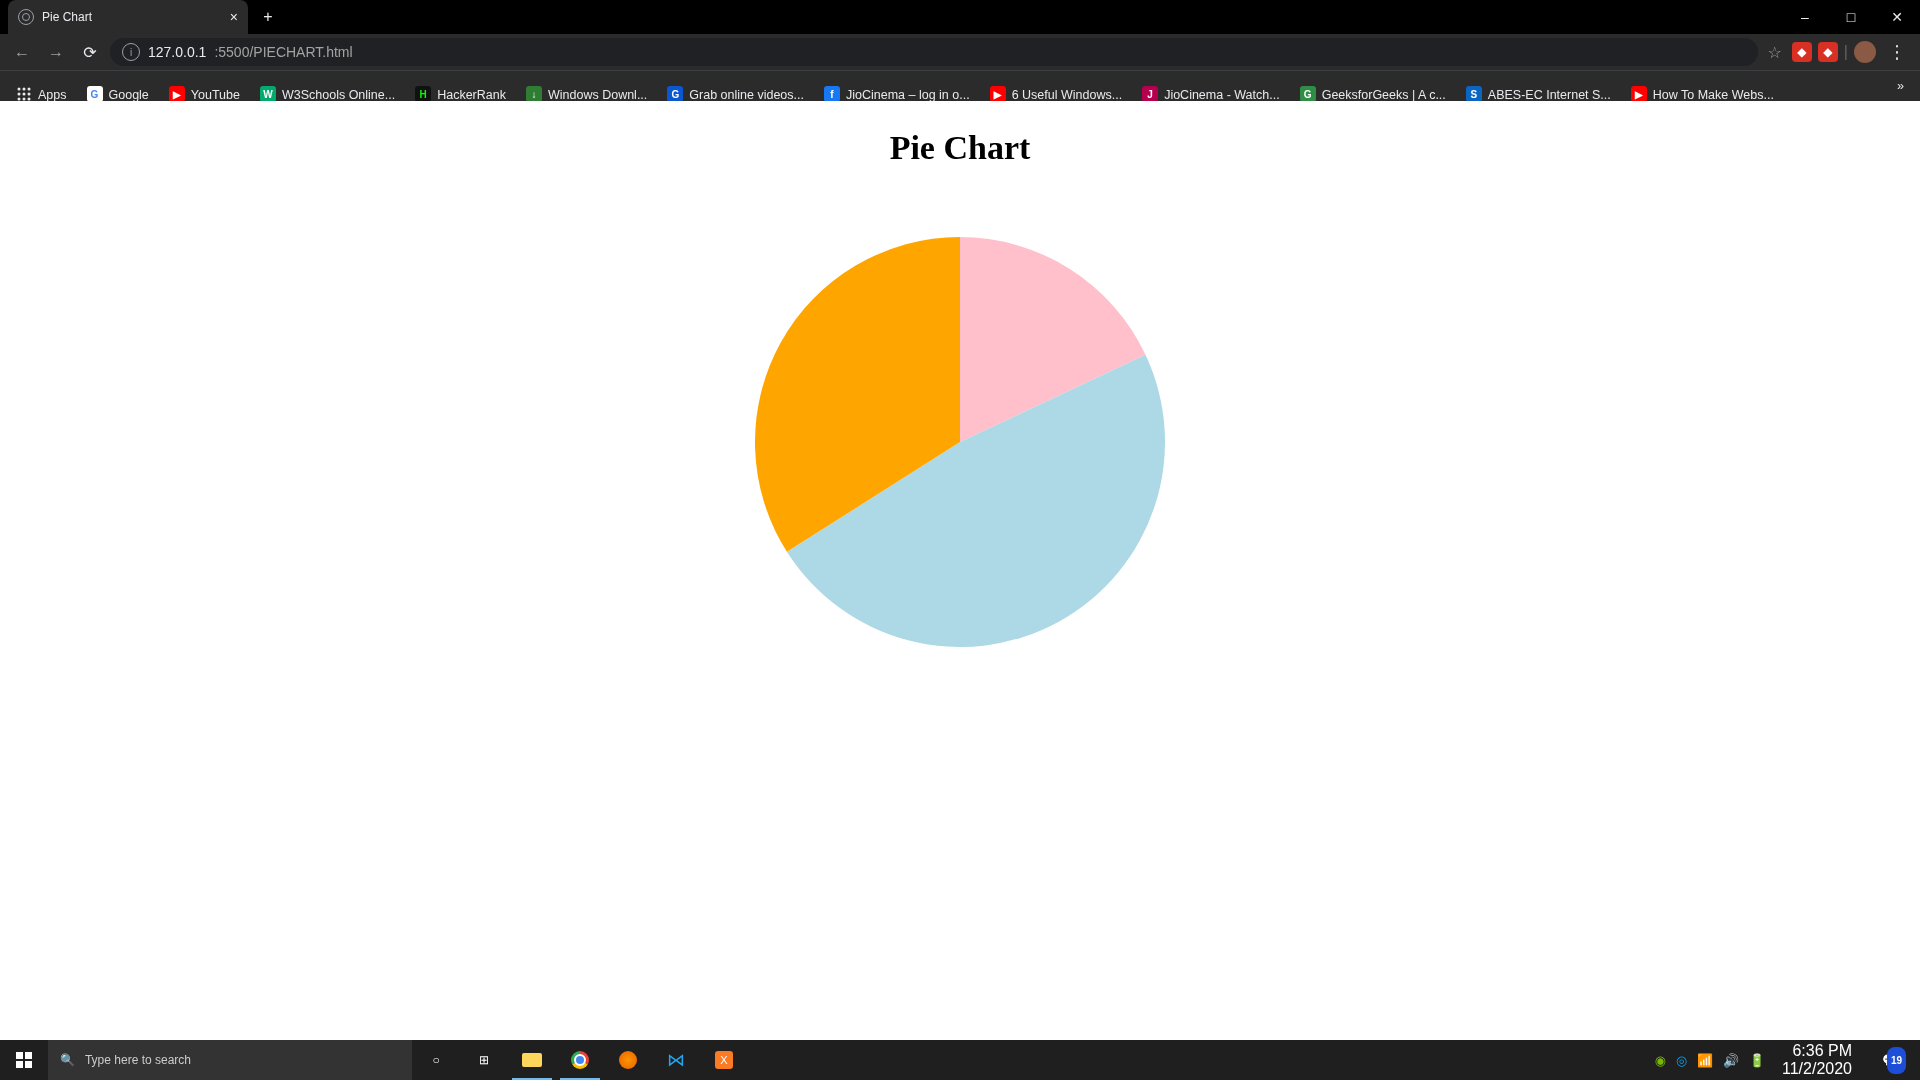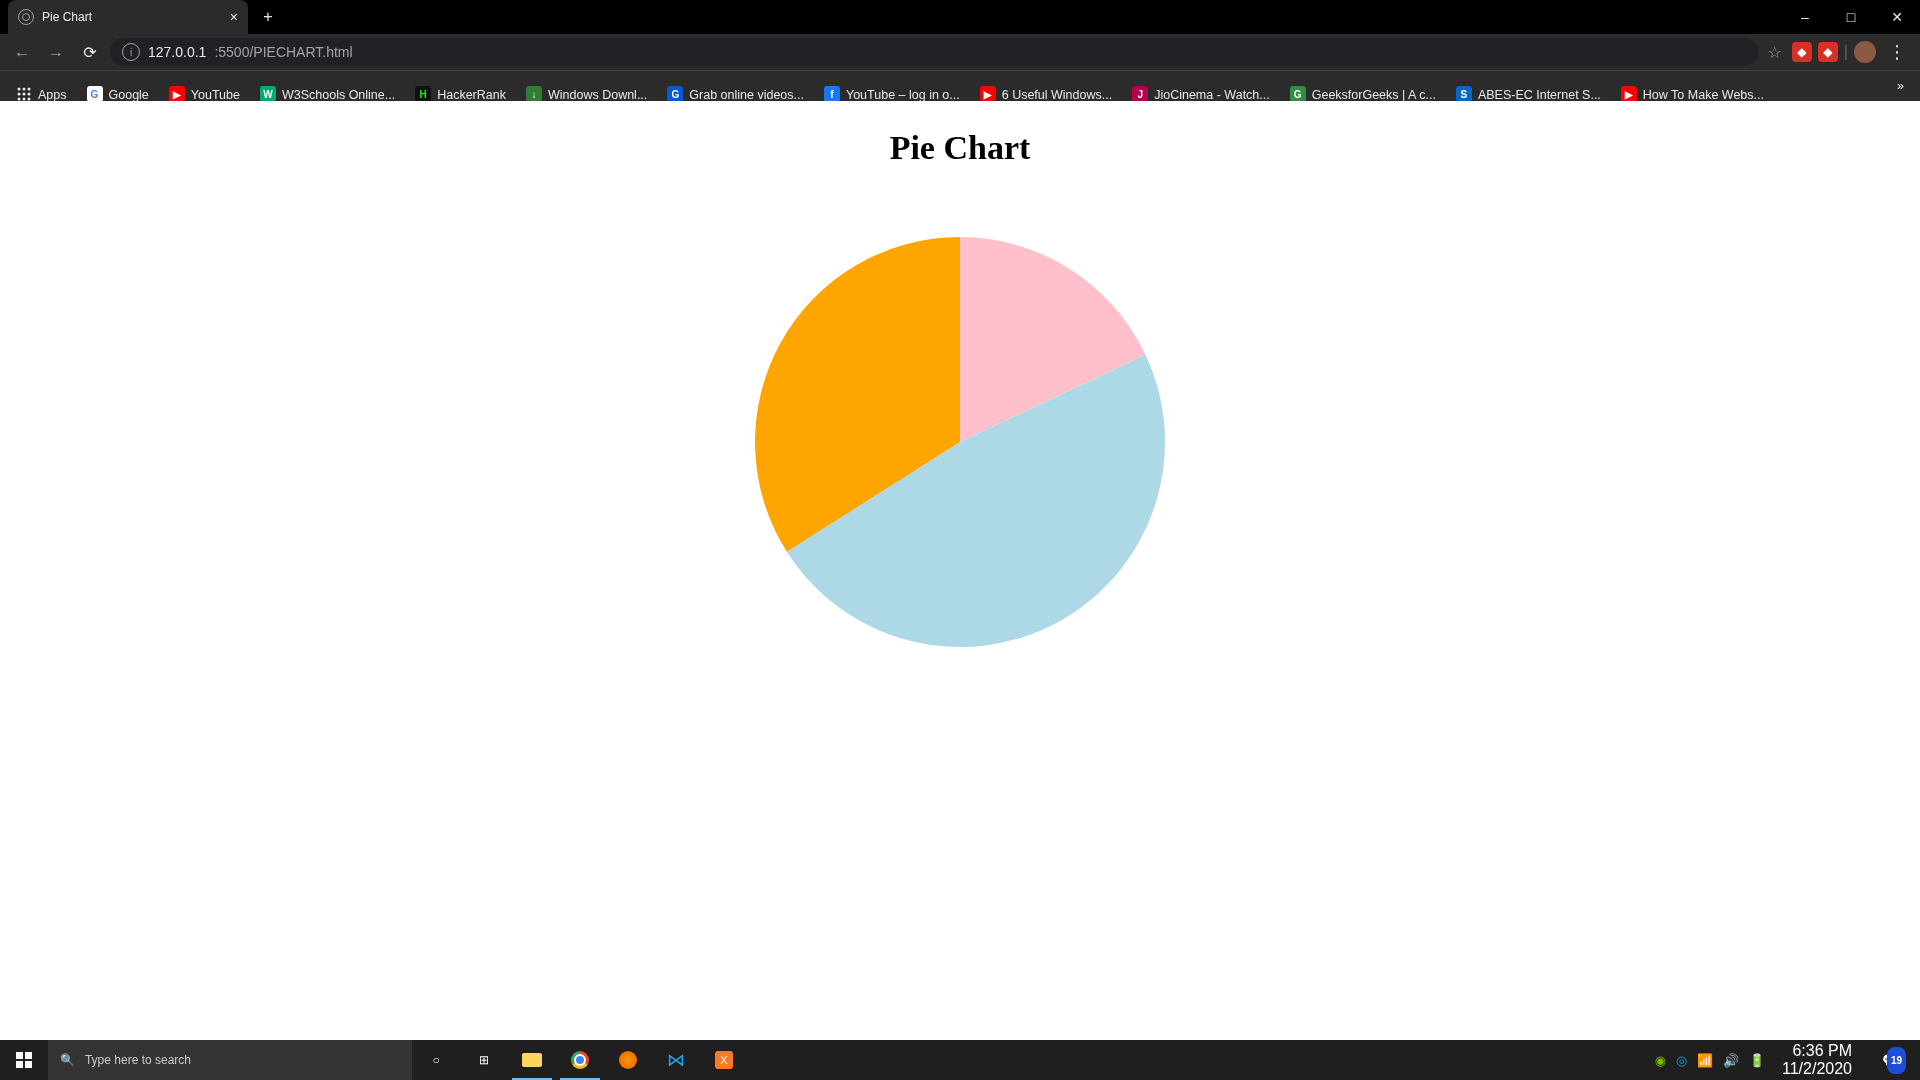--- a/index.html
+++ b/index.html
@@ -257,21 +257,21 @@
       <div class="bm-item">
         <span class="bm-icon c-dl">↓</span>
         <span>Windows Downl...</span>
       </div>
       <div class="bm-item">
         <span class="bm-icon c-grab">G</span>
         <span>Grab online videos...</span>
       </div>
       <div class="bm-item">
         <span class="bm-icon c-fb">f</span>
-        <span>YouTube – log in o...</span>
+        <span>JioCinema – log in o...</span>
       </div>
       <div class="bm-item">
         <span class="bm-icon c-yt">▶</span>
         <span>6 Useful Windows...</span>
       </div>
       <div class="bm-item">
         <span class="bm-icon c-jio">J</span>
         <span>JioCinema - Watch...</span>
       </div>
       <div class="bm-item">

